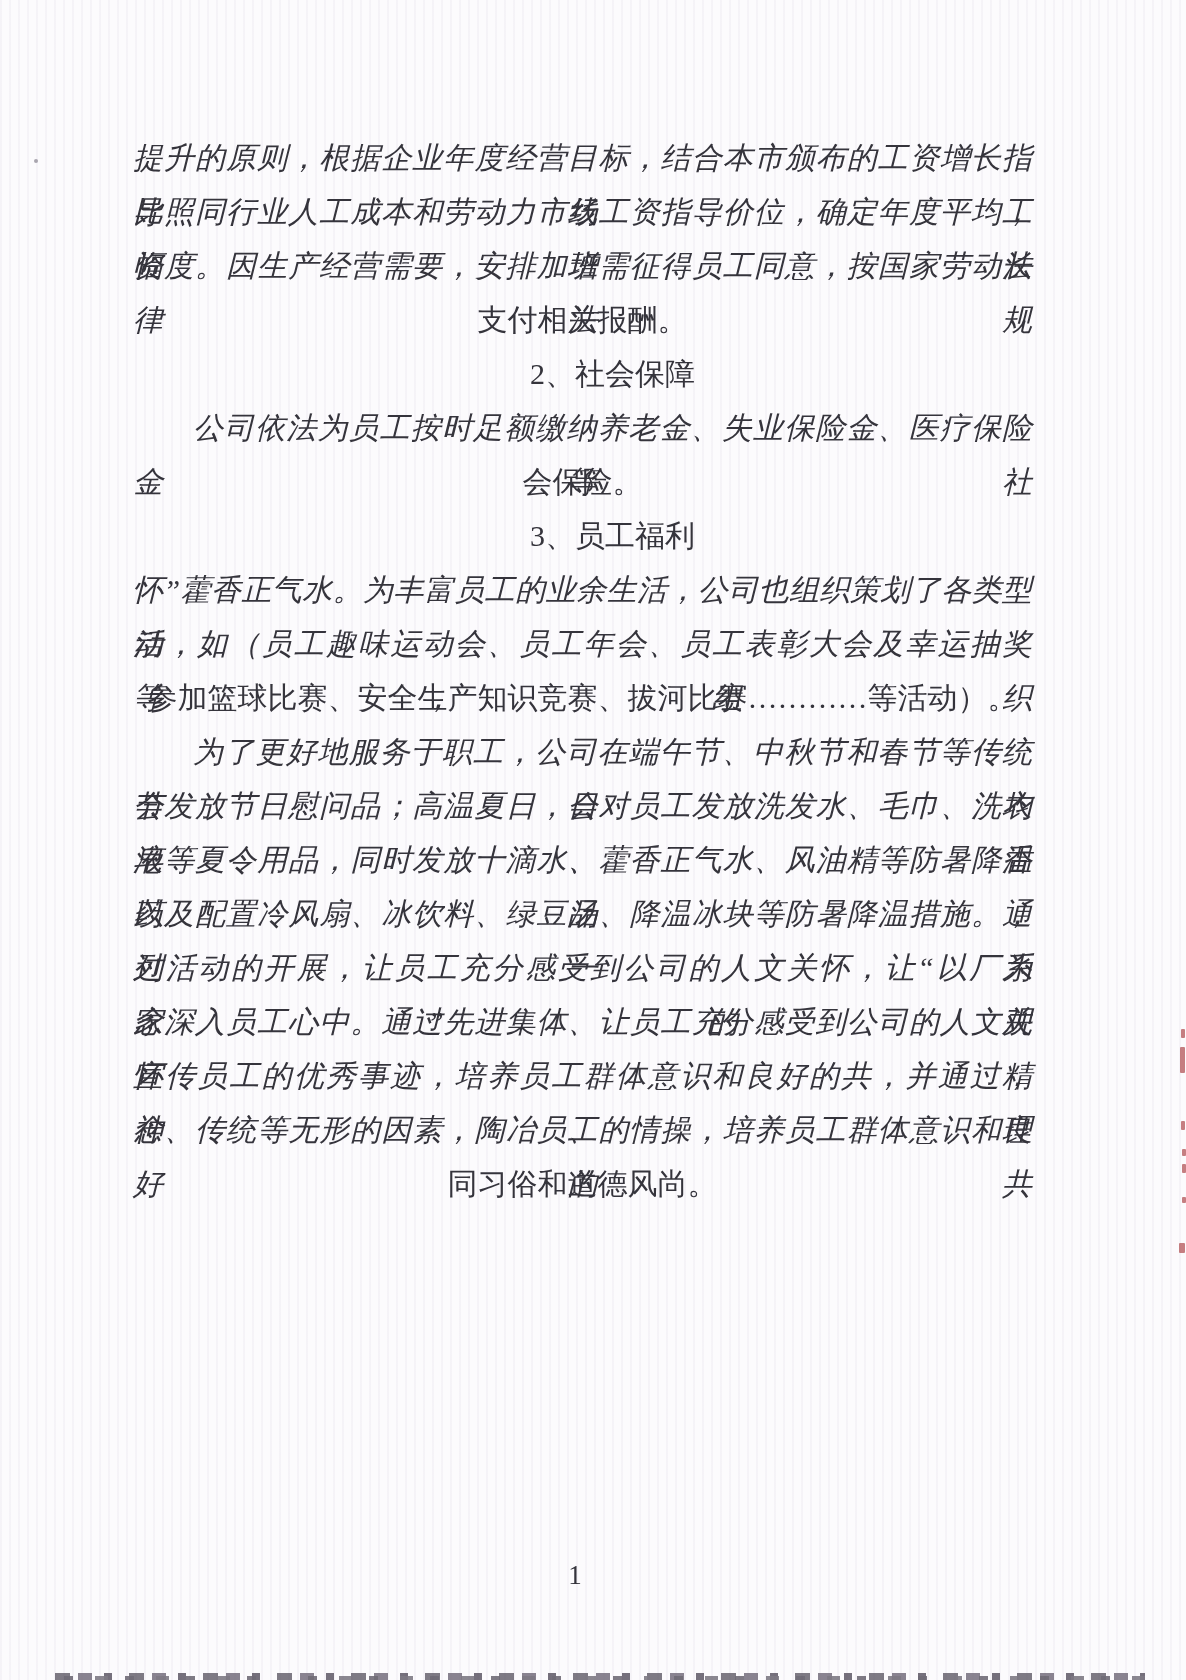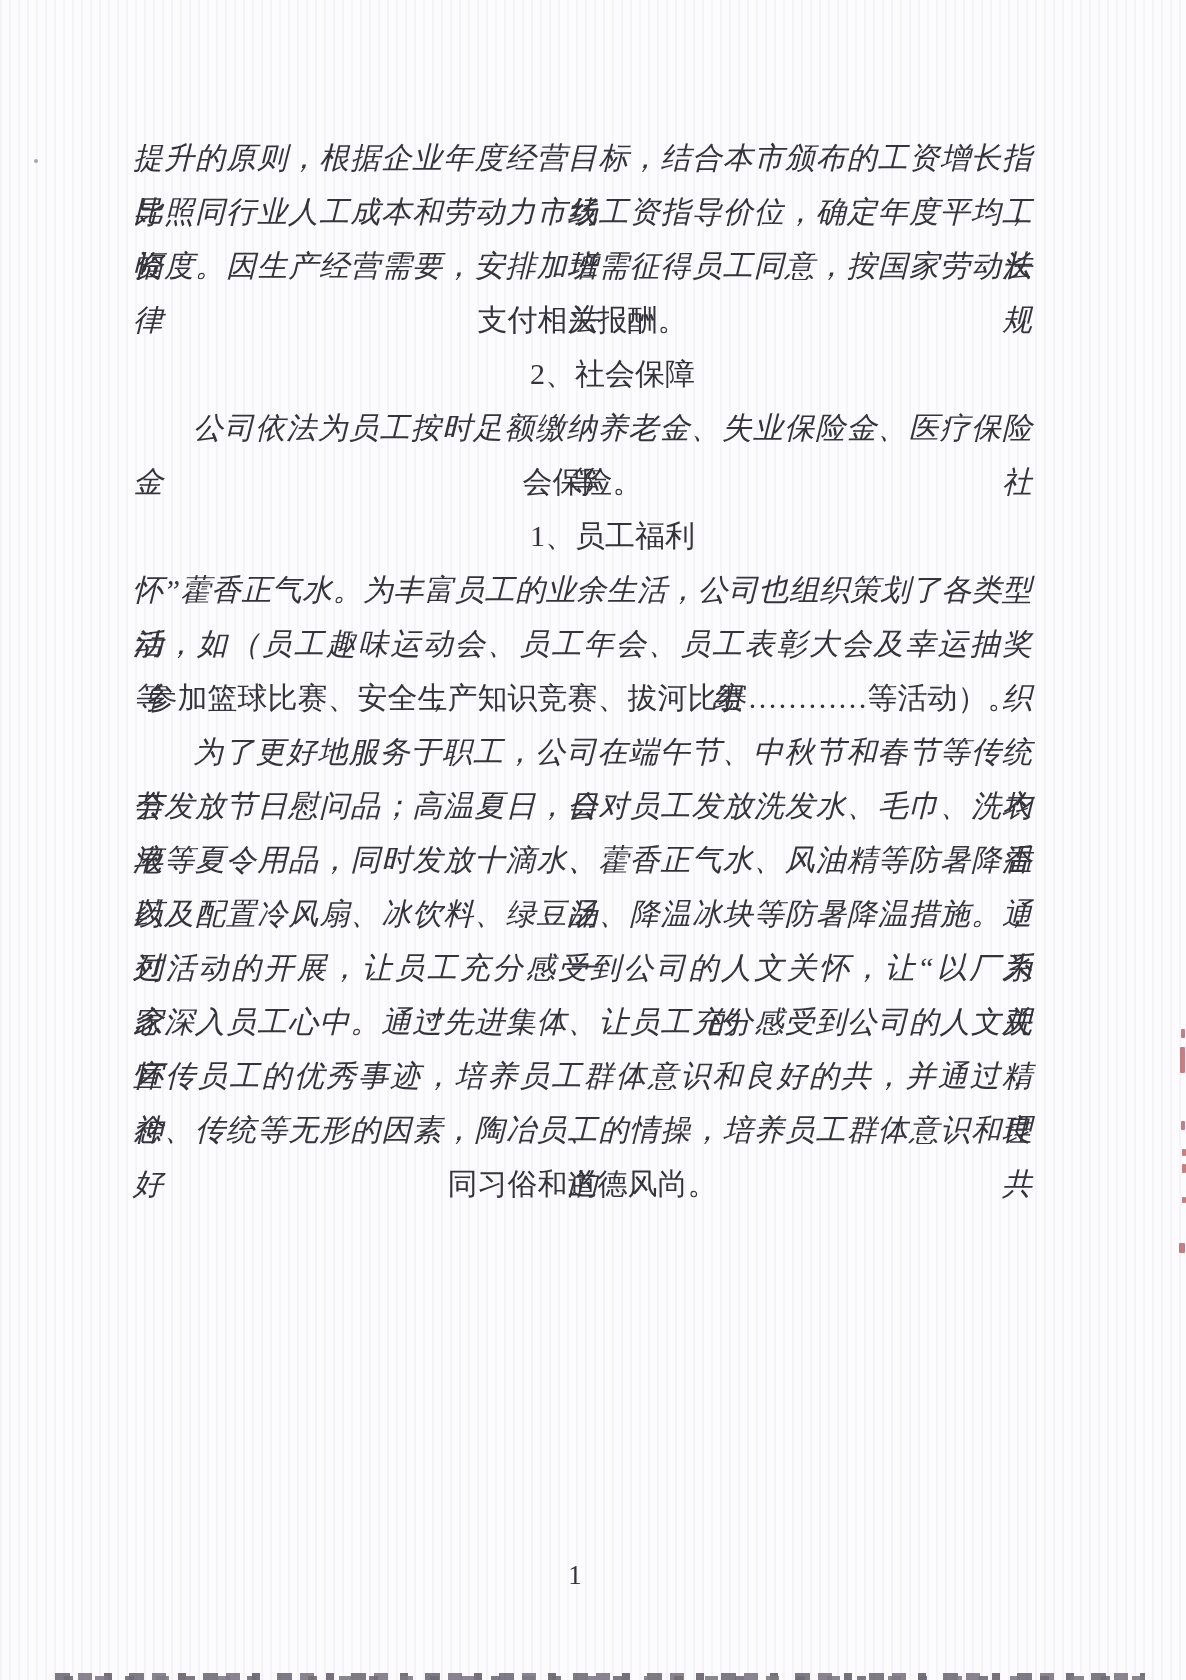--- a/index.html
+++ b/index.html
@@ -74,21 +74,21 @@
   <span class="ink-speck"></span>
 
   <div class="text-block">
       <div class="line fill">提升的原则，根据企业年度经营目标，结合本市颁布的工资增长指导线，</div>
       <div class="line fill">比照同行业人工成本和劳动力市场工资指导价位，确定年度平均工资增长</div>
       <div class="line fill">幅度。因生产经营需要，安排加班需征得员工同意，按国家劳动法律法规</div>
       <div class="line">支付相关报酬。</div>
       <div class="line ind">2、社会保障</div>
       <div class="line fill ind">公司依法为员工按时足额缴纳养老金、失业保险金、医疗保险金等社</div>
       <div class="line">会保险。</div>
-      <div class="line ind">1、员工福利</div>
+      <div class="line ind">3、员工福利</div>
       <div class="line fill">怀”藿香正气水。为丰富员工的业余生活，公司也组织策划了各类型活</div>
       <div class="line fill">动，如（员工趣味运动会、员工年会、员工表彰大会及幸运抽奖等，组织</div>
       <div class="line">参加篮球比赛、安全生产知识竞赛、拔河比赛…………等活动）。</div>
       <div class="line fill ind">为了更好地服务于职工，公司在端午节、中秋节和春节等传统节日均</div>
       <div class="line fill">会发放节日慰问品；高温夏日，会对员工发放洗发水、毛巾、洗衣液、香</div>
       <div class="line fill">皂等夏令用品，同时发放十滴水、藿香正气水、风油精等防暑降温药品，</div>
       <div class="line fill">以及配置冷风扇、冰饮料、绿豆汤、降温冰块等防暑降温措施。通过一系</div>
       <div class="line fill">列活动的开展，让员工充分感受到公司的人文关怀，让“以厂为家”的观</div>
       <div class="line fill">念深入员工心中。通过先进集体、让员工充分感受到公司的人文关怀，</div>
       <div class="line fill">宣传员工的优秀事迹，培养员工群体意识和良好的共，并通过精神、理</div>

